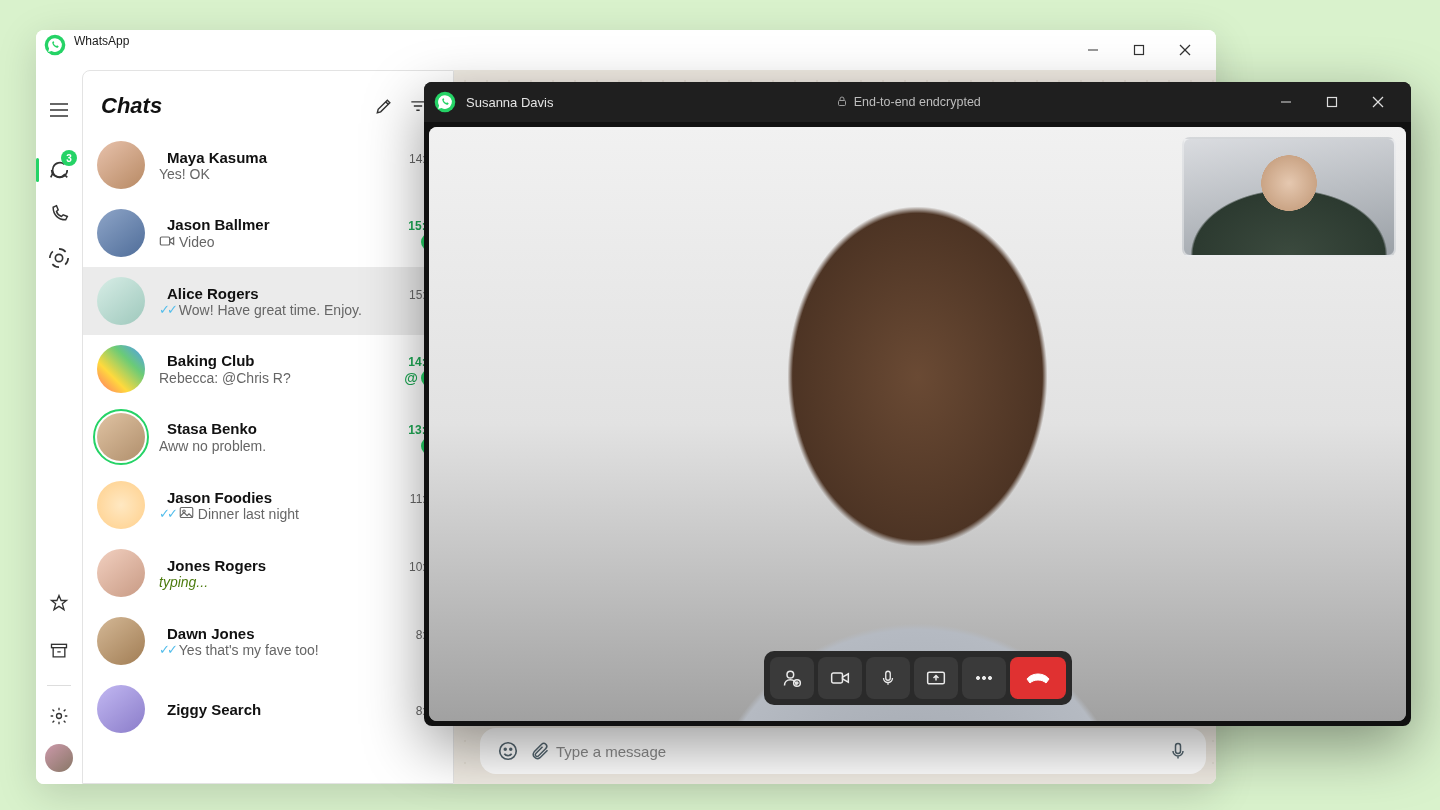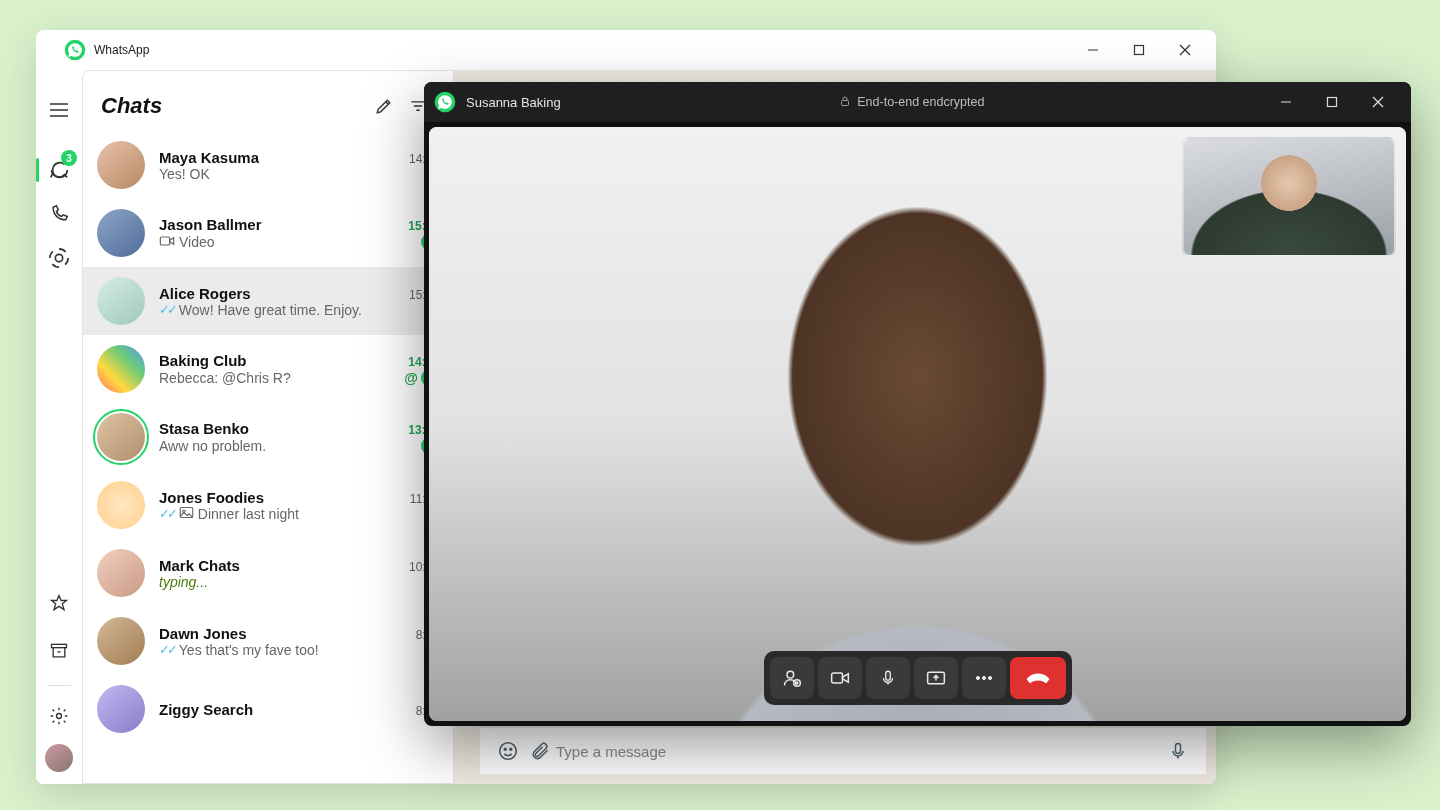--- a/index.html
+++ b/index.html
@@ -12,24 +12,23 @@
   width: 1180px; height: 754px;
   background: #fff;
   border-radius: 8px;
   box-shadow: 0 10px 40px rgba(0,0,0,0.15);
   overflow: hidden;
   display: flex;
   flex-direction: column;
 }
 .wa-titlebar {
   height: 40px;
-  display: flex; align-items: center;
+  display: flex; align-items: flex-start;
   padding: 4px 8px;
   background: #fff;
-  margin-left: 20px;
 }
 .wa-titlebar .app-icon { width: 22px; height: 22px; margin-right: 8px; }
 .wa-titlebar .app-name { font-size: 12px; color: #1a1a1a; }
 .wa-titlebar .spacer { flex: 1; }
 .winbtn { width: 46px; height: 32px; display: flex; align-items: center; justify-content: center; cursor: pointer; }
 .winbtn svg { stroke: #333; }
 
 .wa-body { flex: 1; display: flex; min-height: 0; }
 
 
@@ -87,35 +86,35 @@
   gap: 14px;
   cursor:pointer;
 }
 .chat-item.selected { background:#ebebeb; }
 .chat-item .avatar { width:48px; height:48px; border-radius:50%; flex:none; position:relative; }
 .chat-item .avatar.ring::before {
   content:''; position:absolute; inset:-4px; border:2.5px solid #25D366; border-radius:50%;
 }
 .chat-item .body { flex:1; min-width:0; }
 .chat-item .row1 { display:flex; align-items:baseline; }
-.chat-item .name { font-weight:600; font-size:15px; color:#111; flex:1; white-space:nowrap; overflow:hidden; text-overflow:ellipsis;}
+.chat-item .name { font-weight:600; font-size:15px; color:#111; flex:1; white-space:nowrap; overflow:hidden; text-overflow:ellipsis;margin-left:8px;}
 .chat-item .time { font-size:12px; color:#666; }
 .chat-item .time.unread { color:#1fa855; font-weight:600;}
 .chat-item .row2 { display:flex; align-items:center; gap:4px; font-size:14px; color:#666; }
 .chat-item .row2 .preview { flex:1; white-space:nowrap; overflow:hidden; text-overflow:ellipsis;}
 .chat-item .row2 .typing { color:#4d7c0f; font-style:italic;}
 .chat-item .meta-icons { display:flex; gap:3px; align-items:center;}
 .chat-item .unread-badge { min-width:18px; height:18px; border-radius:9px; background:#25D366; color:#fff; font-size:11px; font-weight:600; display:flex;align-items:center;justify-content:center; padding:0 5px;}
 .ticks { color:#53bdeb; font-size:13px; letter-spacing:-3px;}
 
 
 .conv-area { flex:1; background:#efeae2; display:flex; flex-direction:column; background-image: radial-gradient(#e6e0d6 1px, transparent 1px); background-size: 22px 22px; position:relative;}
 .conv-area .composer-bar {
   position:absolute; left:26px; right:10px; bottom:10px;
-  height:46px; background:#fff; border-radius:0;
+  height:46px; background:#fff; border-radius:16px;
   display:flex; align-items:center;
   padding:0 12px; gap:0;
 }
 .composer-bar .cbtn { width:32px; height:32px; display:flex;align-items:center;justify-content:center; cursor:pointer;}
 .composer-bar input { flex:1; border:none; outline:none; font-size:15px; }
 .composer-bar input::placeholder{color:#8a8a8a;}
 
 .nav-rail-top-hamburger { width:40px; height:40px; display:flex;align-items:center;justify-content:center;margin-bottom:20px; cursor:pointer;}
 
 
@@ -375,40 +374,40 @@
               <span class="preview">Aww no problem.</span>
               <span class="unread-badge">2</span>
             </div>
           </div>
         </div>
 
         <div class="chat-item">
           <div class="avatar av-6"></div>
           <div class="body">
             <div class="row1">
-                <span class="name">Jones Foodies</span>
+                <span class="name">Jason Foodies</span>
                 <span class="time">11:23</span>
               </div>
             <div class="row2">
               <span class="ticks">✓✓</span>
               <span><svg width="15" height="13" viewBox="0 0 24 20" fill="none" stroke="#666" stroke-width="1.8">
                     <rect x="2" y="2" width="20" height="16" rx="2"></rect>
                     <circle cx="8" cy="8" r="2"></circle>
                     <path d="M2 16l6-6 5 5 3-3 6 6"></path>
                   </svg></span>
               <span class="preview">Dinner last night</span>
             </div>
           </div>
         </div>
 
         <div class="chat-item">
           <div class="avatar av-7"></div>
           <div class="body">
             <div class="row1">
-                <span class="name">Mark Chats</span>
+                <span class="name">Jones Rogers</span>
                 <span class="time">10:55</span>
               </div>
             <div class="row2">
                 <span class="preview typing">typing...</span>
               </div>
           </div>
         </div>
 
         <div class="chat-item">
           <div class="avatar av-8"></div>
@@ -468,21 +467,21 @@
 
 <div class="call-window">
   <div class="call-titlebar">
     <span class="wa-icon-small">
       <svg viewBox="0 0 32 32" width="22" height="22">
           <circle cx="16" cy="16" r="15" fill="#25D366"></circle>
           <path d="M16 6a10 10 0 0 0-8.6 15.1L6 26l5-1.3A10 10 0 1 0 16 6z" fill="#fff"></path>
           <path d="M12 12c0 4 4 8 8 8l1.5-2-2.5-1.5-1 1c-2-1-3-2-4-4l1-1L13.5 10 12 12z" fill="#25D366"></path>
         </svg>
     </span>
-    <span>Susanna Baking</span>
+    <span>Susanna Davis</span>
     <div class="center">
       <span class="lock">
         <svg width="12" height="12" viewBox="0 0 24 24" fill="none" stroke="#bdbdbd" stroke-width="2">
             <rect x="5" y="11" width="14" height="10" rx="2"></rect>
             <path d="M8 11V8a4 4 0 0 1 8 0v3"></path>
           </svg>
       </span>
       <span>End-to-end endcrypted</span>
     </div>
     <div class="call-winbtns">

